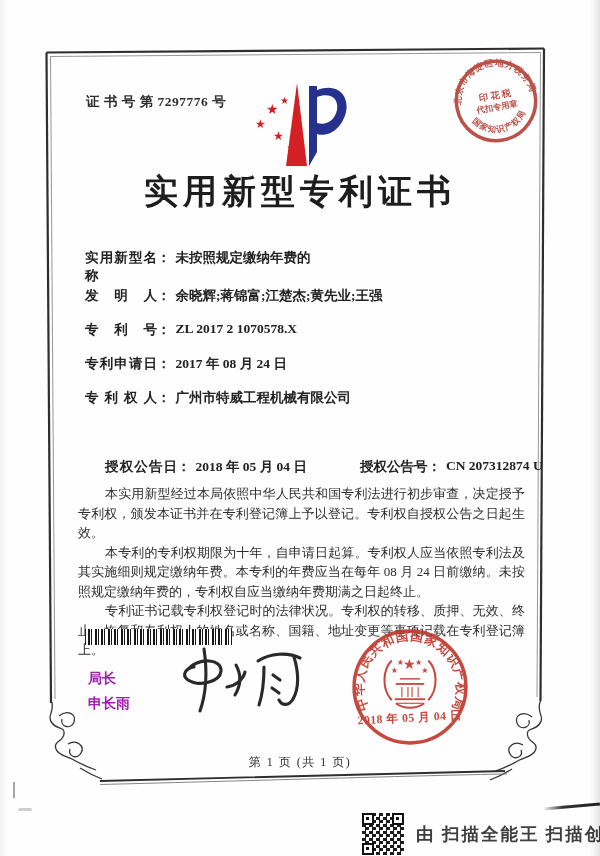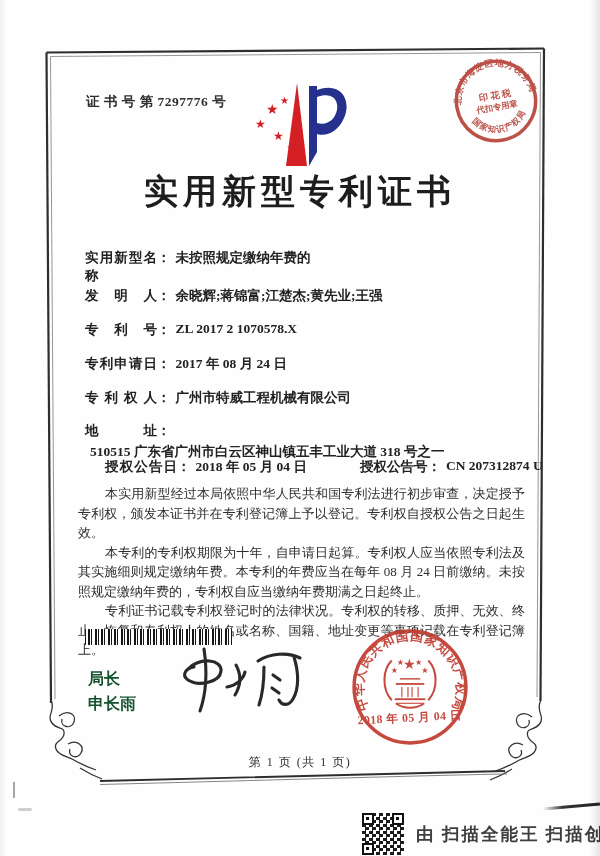--- a/index.html
+++ b/index.html
@@ -31,22 +31,22 @@
   .grant-no-group{position:absolute;left:255px;top:0;white-space:nowrap;text-align:right;}
   .body-text{position:absolute;left:78px;top:484px;width:447px;
     font-size:13px;line-height:19.5px;text-align:justify;color:#2e2e2e;}
   .body-text p{margin:0;text-indent:27px;}
   .barcode{position:absolute;left:85px;top:629px;width:147px;height:16px;
     background:repeating-linear-gradient(90deg,
       #161616 0 1.5px,#fff 1.5px 3px,
       #161616 3px 5.5px,#fff 5.5px 6.5px,
       #161616 6.5px 7.5px,#fff 7.5px 10.5px,
       #161616 10.5px 12px,#fff 12px 13px);}
-  .signer{position:absolute;left:88px;top:666px;font-size:16px;font-weight:bold;
-    line-height:25px;color:#14532d;}
+  .signer{position:absolute;left:88px;top:666px;font-size:14px;font-weight:bold;
+    line-height:25px;color:#a21caf;}
   .signature{position:absolute;left:158px;top:643px;}
   .seal-bottom{position:absolute;left:349px;top:626px;}
   .page-footer{position:absolute;left:0;right:0;top:754px;text-align:center;
     font-size:12px;letter-spacing:1.5px;color:#2c2c2c;}
   .scan-footer{position:absolute;left:362px;top:813px;display:flex;align-items:center;}
   .qr{position:relative;width:42px;height:42px;background-color:#fff;
     background-image:repeating-conic-gradient(#1c1c1c 0% 25%,transparent 0% 50%);
     background-size:7px 7px;flex:0 0 auto;}
   .finder{position:absolute;width:12px;height:12px;border:2.5px solid #111;background:#fff;box-sizing:border-box;}
   .finder::after{content:"";position:absolute;left:2px;top:2px;width:3px;height:3px;background:#111;}
@@ -133,23 +133,20 @@
     <span class="flabel">发明人</span><span class="fcolon">：</span><span class="fval">余晓辉;蒋锦富;江楚杰;黄先业;王强</span>
   </div>
   <div class="field f-patno">
     <span class="flabel">专利号</span><span class="fcolon">：</span><span class="fval">ZL 2017 2 1070578.X</span>
   </div>
   <div class="field f-appdate">
     <span class="flabel">专利申请日</span><span class="fcolon">：</span><span class="fval">2017 年 08 月 24 日</span>
   </div>
   <div class="field f-patentee">
     <span class="flabel">专利权人</span><span class="fcolon">：</span><span class="fval">广州市特威工程机械有限公司</span>
-  </div>
-  <div class="field f-address">
-    <span class="flabel">地址</span><span class="fcolon">：</span><span class="fval">510515 广东省广州市白云区神山镇五丰工业大道 318 号之一</span>
   </div>
   <div class="field f-grant">
     <span class="flabel">授权公告日</span><span class="fcolon">：</span><span class="fval">2018 年 05 月 04 日</span>
     <span class="grant-no-group">
       <span>授权公告号</span><span>：</span><span class="fval">CN 207312874 U</span>
     </span>
   </div>
 
   <div class="body-text">
     <p>本实用新型经过本局依照中华人民共和国专利法进行初步审查，决定授予专利权，颁发本证书并在专利登记簿上予以登记。专利权自授权公告之日起生效。</p>

